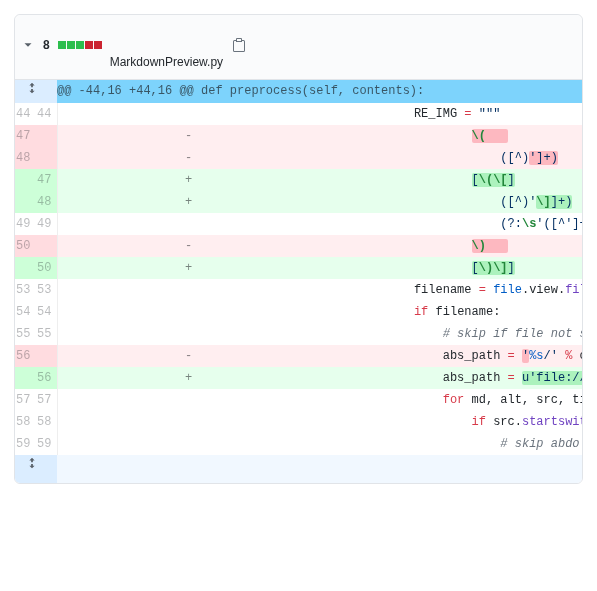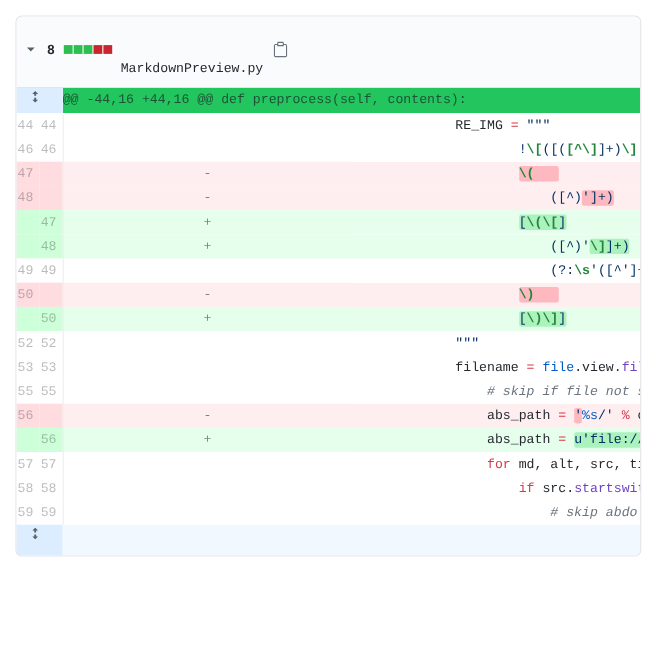--- a/index.html
+++ b/index.html
@@ -24,21 +24,21 @@
   .chevron {
     width: 14px; height: 14px;
     fill: #586069;
   }
   .stat-count { font-weight: 600; color: #24292e; }
   .diffstat { display: inline-flex; gap: 1px; }
   .diffstat span { width: 8px; height: 8px; display: inline-block; }
   .sq-a { background: #2cbe4e; }
   .sq-d { background: #cb2431; }
   .filename {
-    font-family: Liberation Mono, monospace;
+    font-family: Liberation Sans, sans-serif;
     color: #24292e;
     margin-top: 34px;
   }
   .clip-icon { width: 16px; height: 16px; fill: #6a737d; cursor: pointer; }
 
   .diff-table {
     border-collapse: collapse;
     width: 100%;
     font-family: SFMono-Regular, Consolas, "Liberation Mono", Menlo, monospace;
     font-size: 12px;
@@ -61,21 +61,21 @@
     text-align: center;
     color: rgba(27,31,35,0.55);
     user-select: none;
   }
   td.code {
     white-space: pre;
     padding-left: 8px;
     color: #24292e;
     overflow: hidden;
   }
-  tr.hunk td { background: #22c55e; color: rgba(27,31,35,0.7); }
+  tr.hunk td { background: #7dd3fc; color: rgba(27,31,35,0.7); }
   tr.hunk td.num { background: #dbedff; }
   tr.hunk td.code { padding-left: 0; color: rgba(27,31,35,0.7);}
   tr.hunk .expand svg { width: 14px; height: 14px; fill: #586069; }
   tr.hunk .expand { text-align: center; }
 
   tr.del td.code, tr.del td.marker { background: #ffeef0; }
   tr.del td.num { background: #ffdce0; }
   tr.add td.code, tr.add td.marker { background: #e6ffed; }
   tr.add td.num { background: #cdffd8; }
 
@@ -128,26 +128,20 @@
             </svg>
         </td>
         <td class="code" colspan="2">@@ -44,16 +44,16 @@ def preprocess(self, contents):</td>
       </tr>
     <tr class="ctx">
           <td class="num">44</td>
           <td class="num sep">44</td>
           <td class="marker"></td>
           <td class="code">            RE_IMG <span class="pl-k">=</span> <span class="pl-s">"""</span></td>
         </tr>
-        <tr class="ctx">
-          <td class="num">46</td>
-          <td class="num sep">46</td>
-          <td class="marker"></td>
-          <td class="code"><span class="pl-s">                    !<span class="pl-cce">\[</span>([(<span class="pl-cce">[^\]</span>]+)<span class="pl-cce">\]</span>             </span></td>
-        </tr>
         <tr class="del">
           <td class="num">47</td>
           <td class="num sep"></td>
           <td class="marker">-</td>
           <td class="code"><span class="pl-s">                    <span class="x"><span class="pl-cce">\(</span>   </span>                      </span></td>
         </tr>
         <tr class="del">
           <td class="num">48</td>
           <td class="num sep"></td>
           <td class="marker">-</td>
@@ -177,30 +171,30 @@
           <td class="marker">-</td>
           <td class="code"><span class="pl-s">                    <span class="x"><span class="pl-cce">\)</span>   </span>                      </span></td>
         </tr>
         <tr class="add">
           <td class="num"></td>
           <td class="num sep">50</td>
           <td class="marker">+</td>
           <td class="code"><span class="pl-s">                    <span class="xi">[<span class="pl-cce">\)\]</span>]</span>                    </span></td>
         </tr>
         <tr class="ctx">
-          <td class="num">52</td>
-          <td class="num sep">52</td>
-          <td class="marker"></td>
-          <td class="code"><span class="pl-s">            """</span></td>
-        </tr>
-        <tr class="ctx">
           <td class="num">53</td>
           <td class="num sep">53</td>
           <td class="marker"></td>
           <td class="code">            filename <span class="pl-k">=</span> <span class="pl-c1">file</span>.view.<span class="pl-en">file_name</span>()</td>
+        </tr>
+        <tr class="ctx">
+          <td class="num">54</td>
+          <td class="num sep">54</td>
+          <td class="marker"></td>
+          <td class="code">            <span class="pl-k">if</span> filename:</td>
         </tr>
         <tr class="ctx">
           <td class="num">55</td>
           <td class="num sep">55</td>
           <td class="marker"></td>
           <td class="code">                <span class="pl-c"># skip if file not saved</span></td>
         </tr>
         <tr class="del">
           <td class="num">56</td>
           <td class="num sep"></td>

